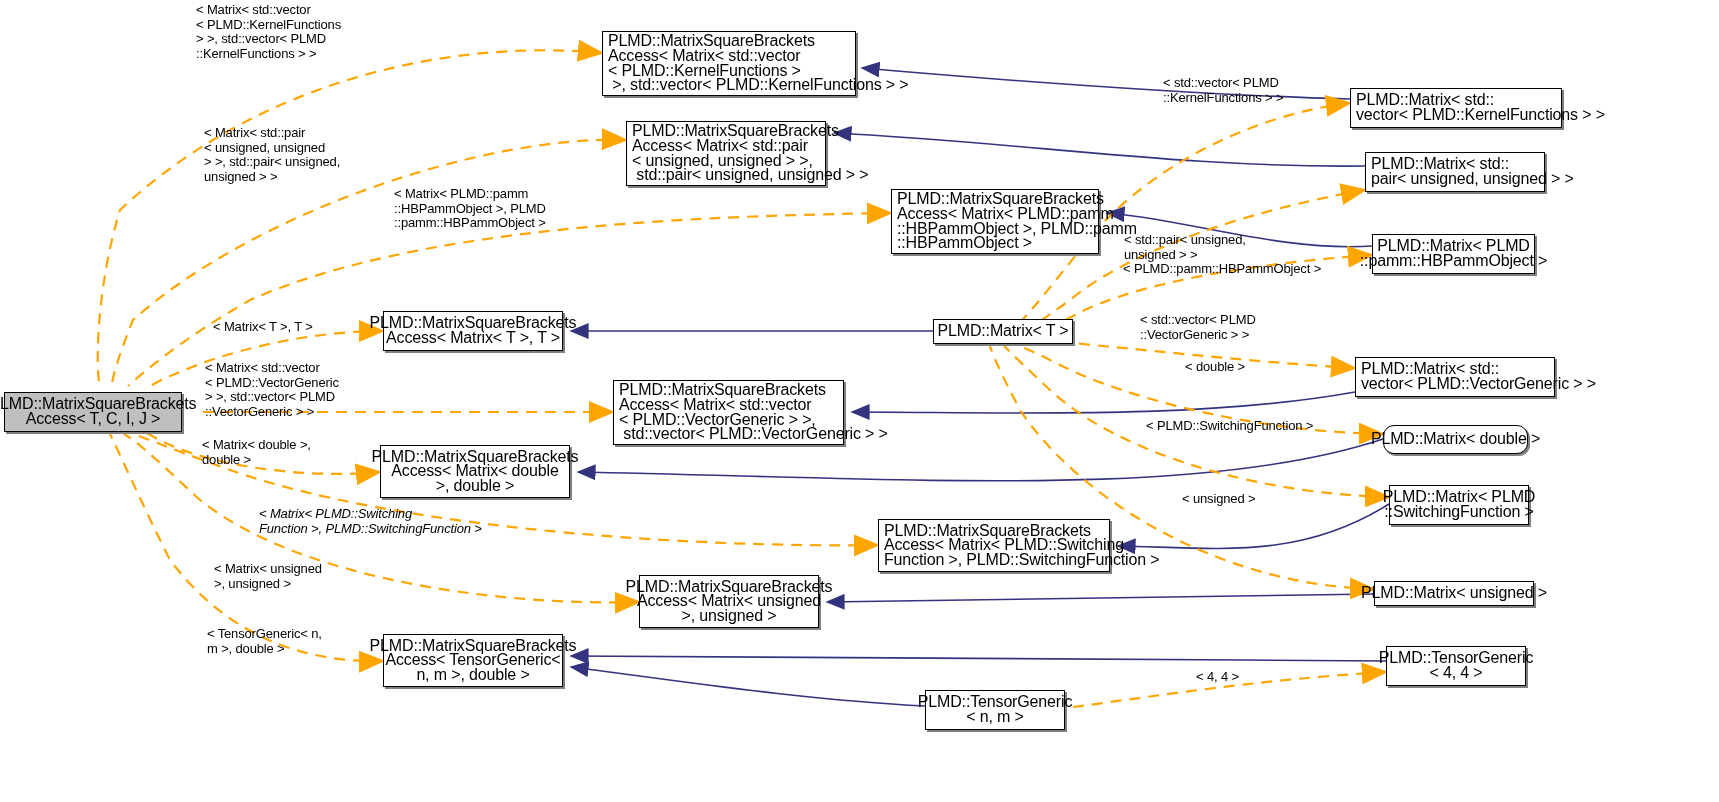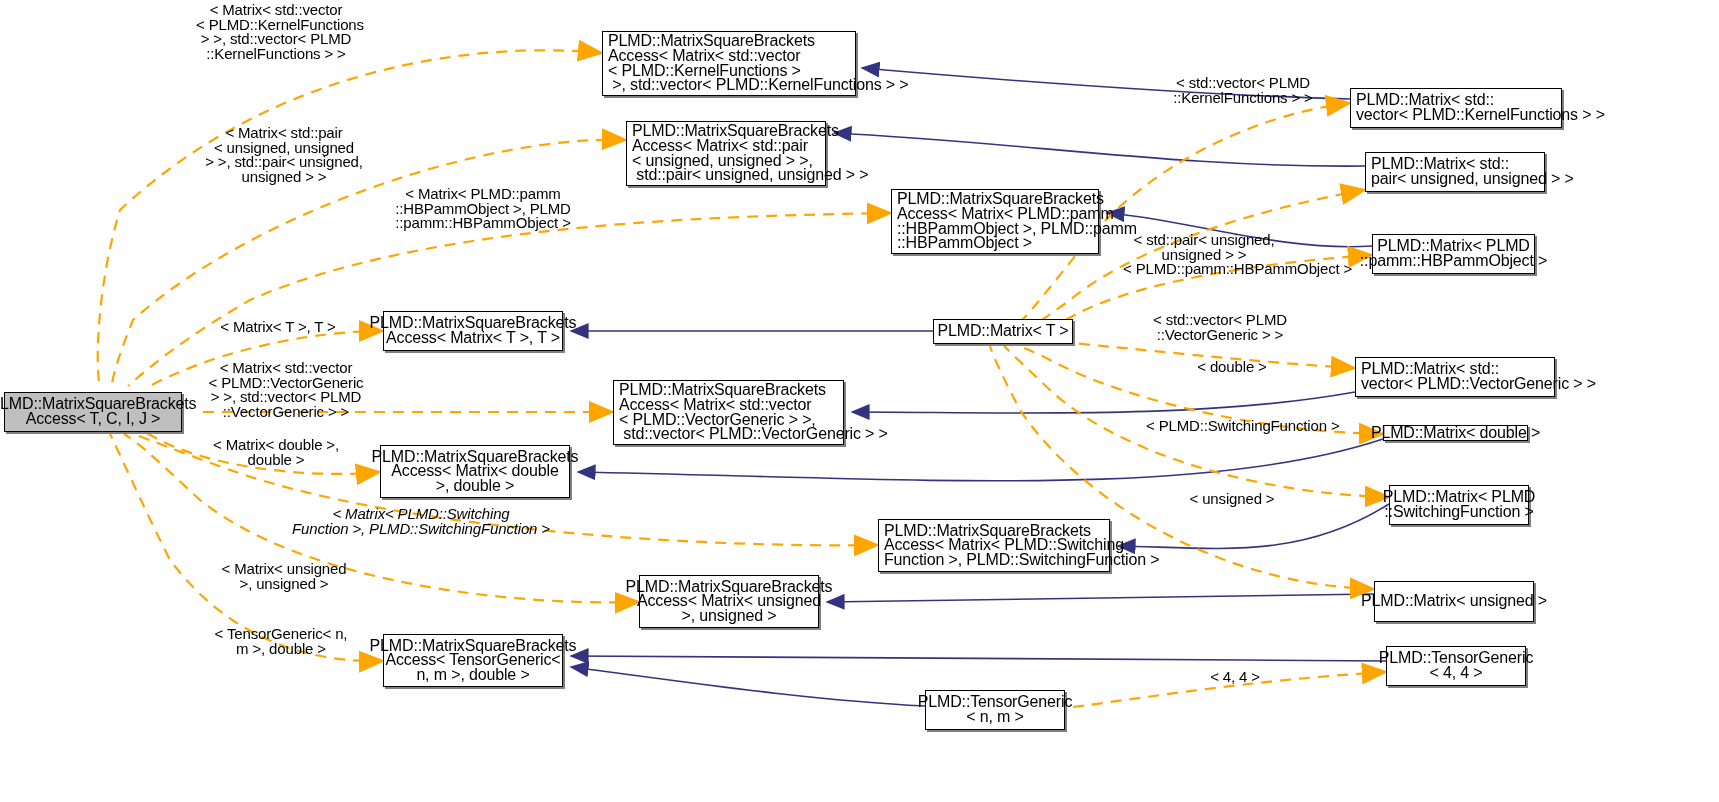--- a/index.html
+++ b/index.html
@@ -34,24 +34,24 @@
   .node.root{
     background:#bfbfbf;
   }
   .node.lalign{
     justify-content:flex-start;
     text-align:left;
     padding-left:5px;
   }
   .edgelabel{
     position:absolute;
-    font-size:15px;
+    font-size:13px;
     line-height:14.6px;
     color:#000000;
-    text-align:center;
+    text-align:left;
     white-space:pre;
     letter-spacing:-0.15px;
   }
 </style>
 </head>
 <body>
 
 <div id="canvas">
 
   <svg id="edges" viewBox="0 0 1719 802">
@@ -160,24 +160,24 @@
 n, m &gt;, double &gt;</span></div>
       <div class="node" title="PLMD::Matrix&lt; T &gt;" style="left: 933px; top: 319px; width: 140px; height: 25px; text-align: center;"><span>PLMD::Matrix&lt; T &gt;</span></div>
       <div class="node lalign" title="PLMD::Matrix&lt; std::vector&lt; PLMD::KernelFunctions &gt; &gt;" style="left: 1350px; top: 88px; width: 212px; height: 40px;"><span>PLMD::Matrix&lt; std::
 vector&lt; PLMD::KernelFunctions &gt; &gt;</span></div>
       <div class="node lalign" title="PLMD::Matrix&lt; std::pair&lt; unsigned, unsigned &gt; &gt;" style="left: 1365px; top: 152px; width: 180px; height: 40px;"><span>PLMD::Matrix&lt; std::
 pair&lt; unsigned, unsigned &gt; &gt;</span></div>
       <div class="node" title="PLMD::Matrix&lt; PLMD::pamm::HBPammObject &gt;" style="left: 1372px; top: 234px; width: 163px; height: 40px;"><span>PLMD::Matrix&lt; PLMD
 ::pamm::HBPammObject &gt;</span></div>
       <div class="node lalign" title="PLMD::Matrix&lt; std::vector&lt; PLMD::VectorGeneric &gt; &gt;" style="left: 1355px; top: 357px; width: 200px; height: 40px;"><span>PLMD::Matrix&lt; std::
 vector&lt; PLMD::VectorGeneric &gt; &gt;</span></div>
-      <div class="node" title="PLMD::Matrix&lt; double &gt;" style="left: 1383px; top: 425px; width: 145px; height: 16px;"><span>PLMD::Matrix&lt; double &gt;</span></div>
+      <div class="node" title="PLMD::Matrix&lt; double &gt;" style="left: 1383px; top: 425px; width: 145px; height: 29px; border-radius: 11px;"><span>PLMD::Matrix&lt; double &gt;</span></div>
       <div class="node" title="PLMD::Matrix&lt; PLMD::SwitchingFunction &gt;" style="left: 1389px; top: 485px; width: 140px; height: 40px;"><span>PLMD::Matrix&lt; PLMD
 ::SwitchingFunction &gt;</span></div>
-      <div class="node" title="PLMD::Matrix&lt; unsigned &gt;" style="left: 1374px; top: 581px; width: 160px; height: 41px;"><span>PLMD::Matrix&lt; unsigned &gt;</span></div>
+      <div class="node" title="PLMD::Matrix&lt; unsigned &gt;" style="left: 1374px; top: 581px; width: 160px; height: 25px;"><span>PLMD::Matrix&lt; unsigned &gt;</span></div>
       <div class="node" title="PLMD::TensorGeneric&lt; 4, 4 &gt;" style="left: 1386px; top: 646px; width: 140px; height: 40px;"><span>PLMD::TensorGeneric
 &lt; 4, 4 &gt;</span></div>
       <div class="node" title="PLMD::TensorGeneric&lt; n, m &gt;" style="left: 925px; top: 690px; width: 140px; height: 40px;"><span>PLMD::TensorGeneric
 &lt; n, m &gt;</span></div>
     </div>
   <div id="labels-layer">
       <div class="edgelabel" style="left: 196px; top: 3px; width: 160px;">&lt; Matrix&lt; std::vector
 &lt; PLMD::KernelFunctions
 &gt; &gt;, std::vector&lt; PLMD
 ::KernelFunctions &gt; &gt;</div>

